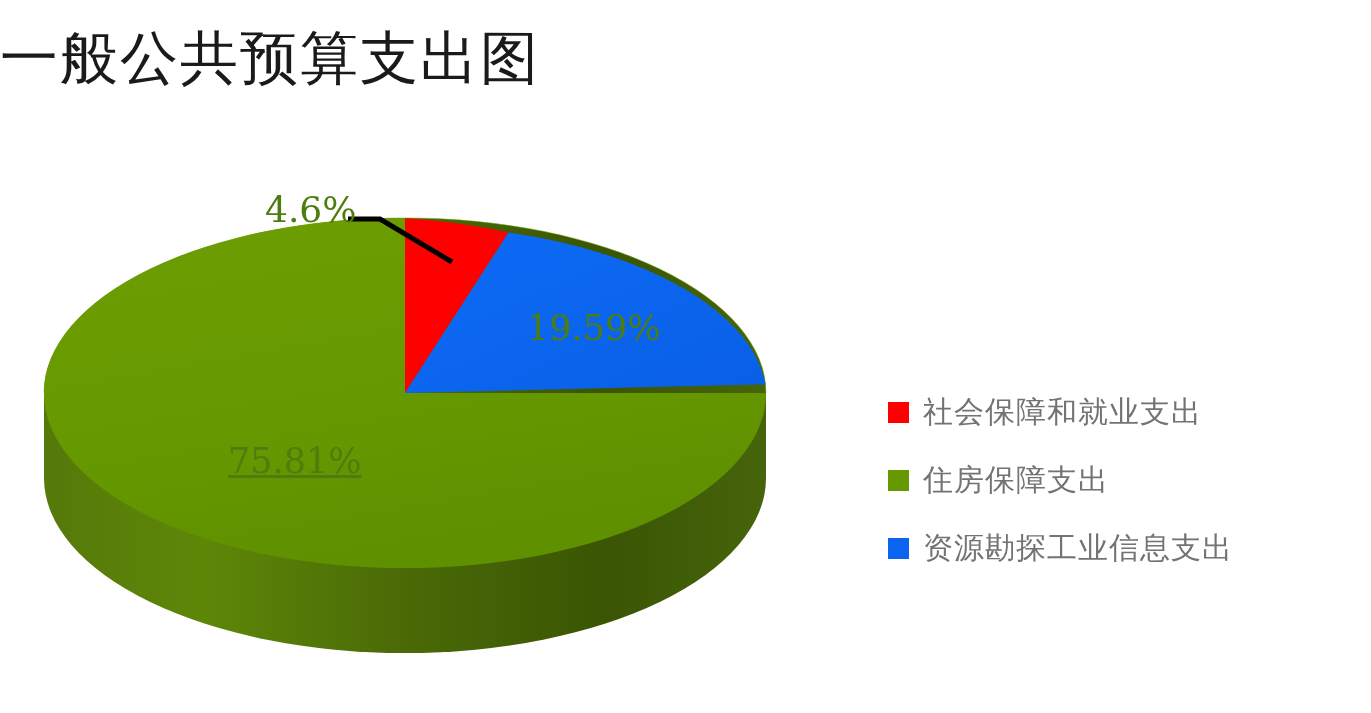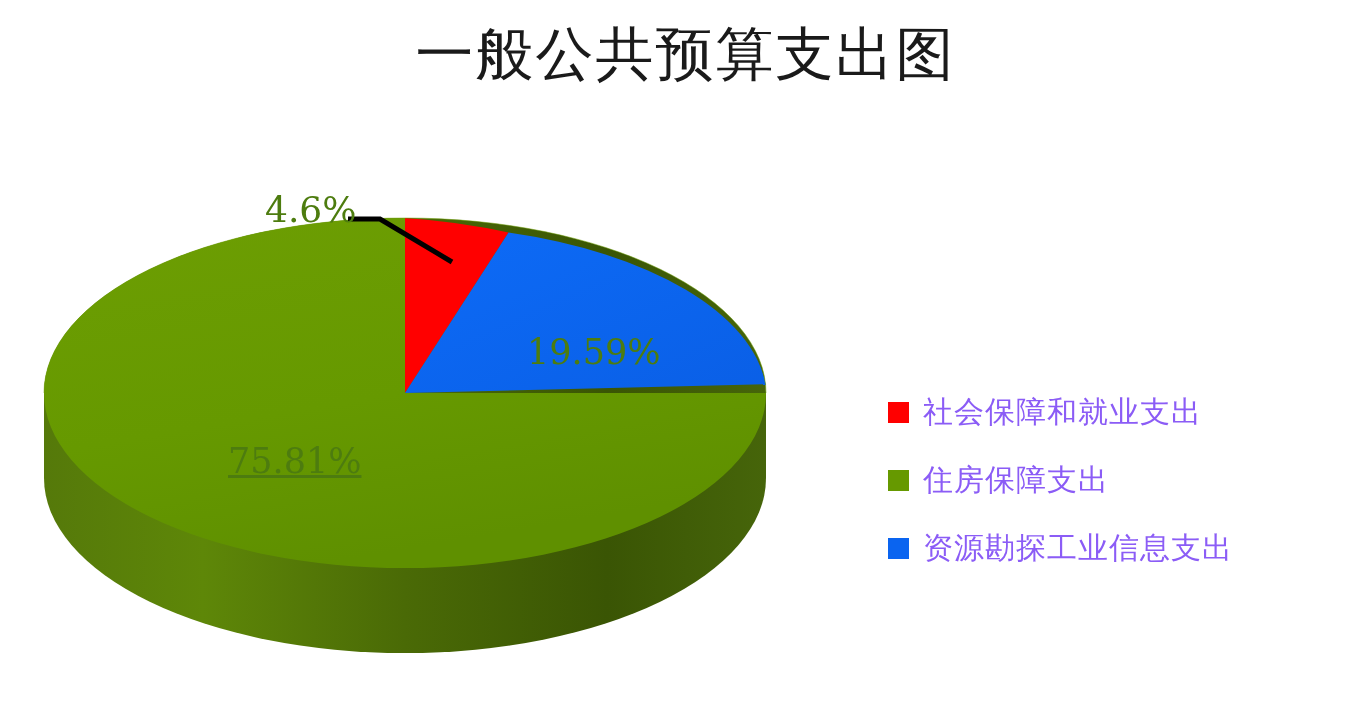--- a/index.html
+++ b/index.html
@@ -23,22 +23,21 @@
     height: 713px;
     background: #ffffff;
   }
 
   
   .chart-title {
     position: absolute;
     left: 0;
     top: 24px;
     width: 1371px;
-    text-align: center;
-    font-family: Liberation Mono, monospace;
+    font-family: Liberation Serif, serif;
     font-size: 58px;
     line-height: 70px;
     letter-spacing: 2px;
     color: #1a1a1a;
     white-space: nowrap;
   }
 
   
   #pie-svg {
     position: absolute;
@@ -56,21 +55,21 @@
     white-space: nowrap;
   }
   #label-red {
     left: 265px;
     top: 190px;
     font-size: 36px;
     line-height: 40px;
   }
   #label-blue {
     left: 527px;
-    top: 332px;
+    top: 308px;
     font-size: 35px;
     line-height: 40px;
   }
   #label-green {
     left: 228px;
     top: 441px;
     font-size: 35px;
     line-height: 40px;
     text-decoration: underline;
   }
@@ -91,21 +90,21 @@
     width: 21px;
     height: 21px;
     flex: 0 0 21px;
   }
   .legend-label {
     margin-left: 14px;
     font-family: "DejaVu Serif", "Liberation Serif", serif;
     font-size: 30px;
     line-height: 34px;
     letter-spacing: 1px;
-    color: #8b5cf6;
+    color: #737373;
     white-space: nowrap;
   }
 </style>
 </head>
 <body>
 
 <div id="chart-root">
 
   <div class="chart-title">一般公共预算支出图</div>
 

